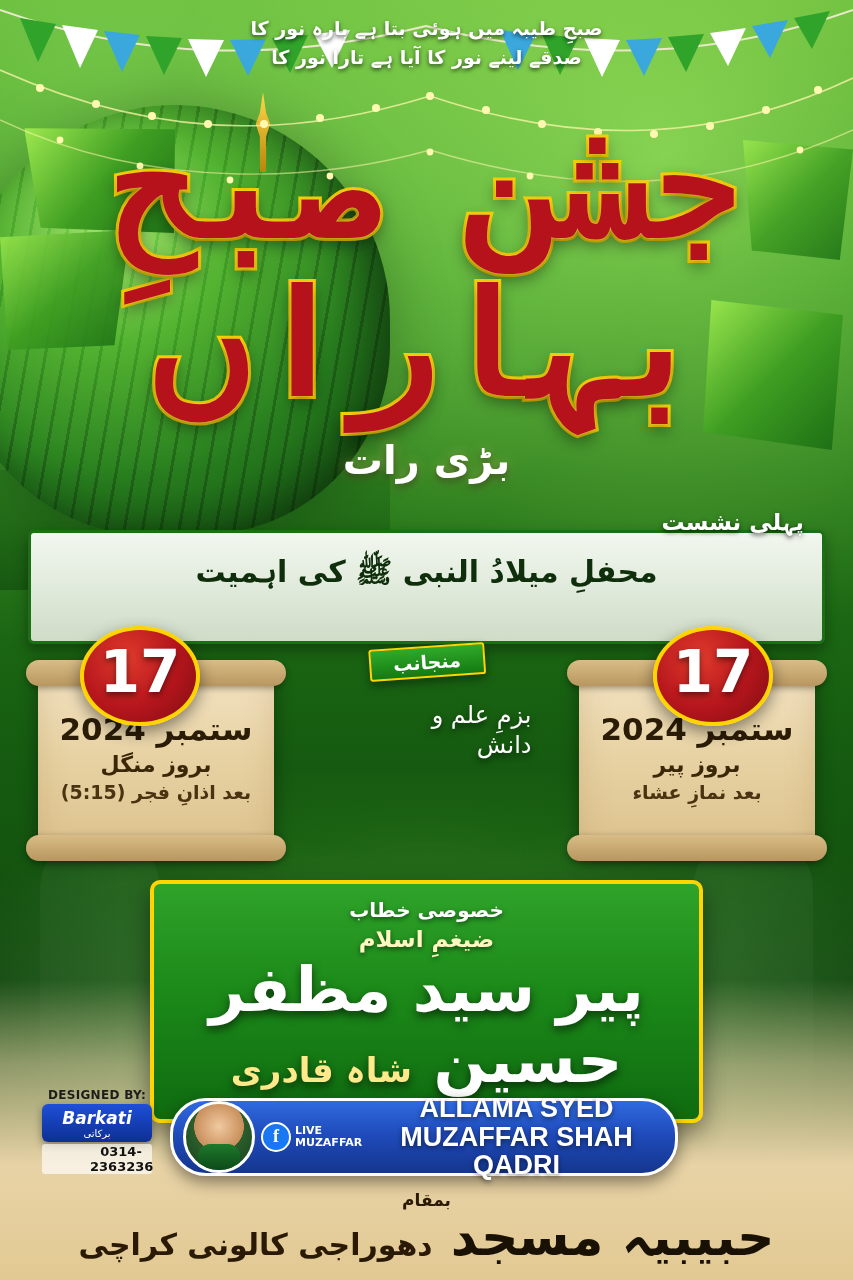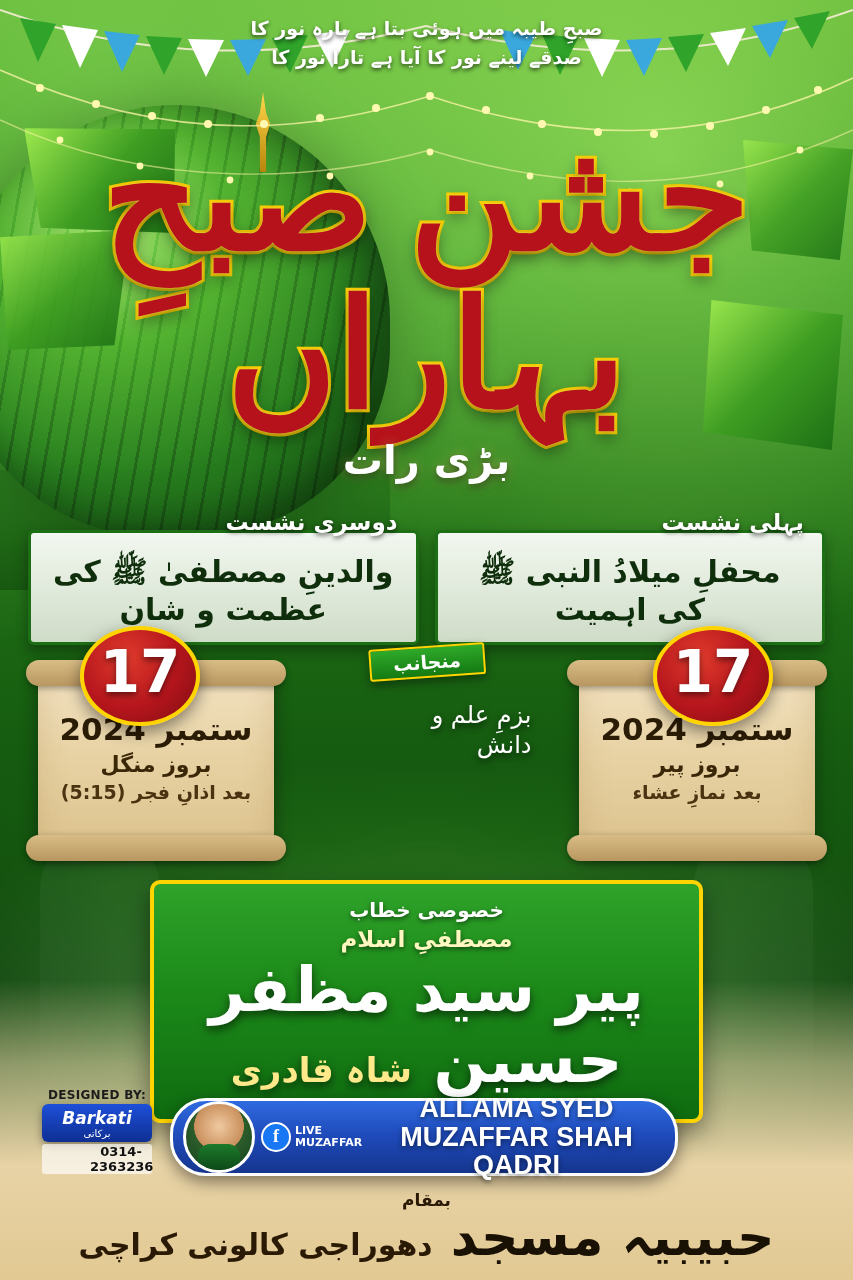--- a/index.html
+++ b/index.html
@@ -152,21 +152,21 @@
     direction: rtl;
     font-size: 150px;
     font-weight: 700;
     line-height: 1.05;
     color: #b5121b;
     -webkit-text-stroke: 6px #ffd400;
     paint-order: stroke fill;
     text-shadow:
       0 0 2px #ffe766,
       0 6px 16px rgba(0,0,0,0.45);
-    font-family: Liberation Serif, serif;
+    font-family: Liberation Mono, monospace;
     letter-spacing: -6px;
   }
   .title-sub {
     direction: rtl;
     margin-top: 2px;
     font-size: 40px;
     font-weight: 700;
     color: #ffffff;
     text-shadow: 0 3px 8px rgba(0,0,0,0.6), 0 0 12px rgba(255,240,120,0.5);
   }
@@ -577,24 +577,20 @@
   <div class="title-wrap">
     <div class="title-main">جشن صبحِ بہاراں</div>
     <div class="title-sub">بڑی رات</div>
   </div>
 
   <div class="sessions">
     <div class="session">
       <div class="session-tag">پہلی نشست</div>
       <div class="session-text">محفلِ میلادُ النبی ﷺ کی اہمیت</div>
     </div>
-    <div class="session">
-      <div class="session-tag">دوسری نشست</div>
-      <div class="session-text">والدینِ مصطفیٰ ﷺ کی عظمت و شان</div>
-    </div>
   </div>
 
   <div class="dates">
 
     <div class="scroll scroll-right">
       <div class="scroll-month">ستمبر 2024</div>
       <div class="scroll-day">بروز پیر</div>
       <div class="scroll-time">بعد نمازِ عشاء</div>
     </div>
     <div class="daybadge daybadge-right">17</div>
@@ -608,21 +604,21 @@
 
     <div class="ribbon">منجانب</div>
     <div class="middle-note">
       <div class="mn-1">بزمِ علم و</div>
       <div class="mn-2">دانش</div>
     </div>
   </div>
 
   <div class="speaker-panel">
     <div class="sp-top">خصوصی خطاب</div>
-    <div class="sp-title">مصطفیِ اسلام</div>
+    <div class="sp-title">ضیغمِ اسلام</div>
     <div class="sp-name">
       <span>پیر سید مظفر حسین</span>
       <span class="sp-suffix">شاہ قادری</span>
     </div>
   </div>
 
   <div class="designed">
     <div class="designed-label">DESIGNED BY:</div>
     <div class="designed-card">
       <div class="designed-brand">Barkati</div>

